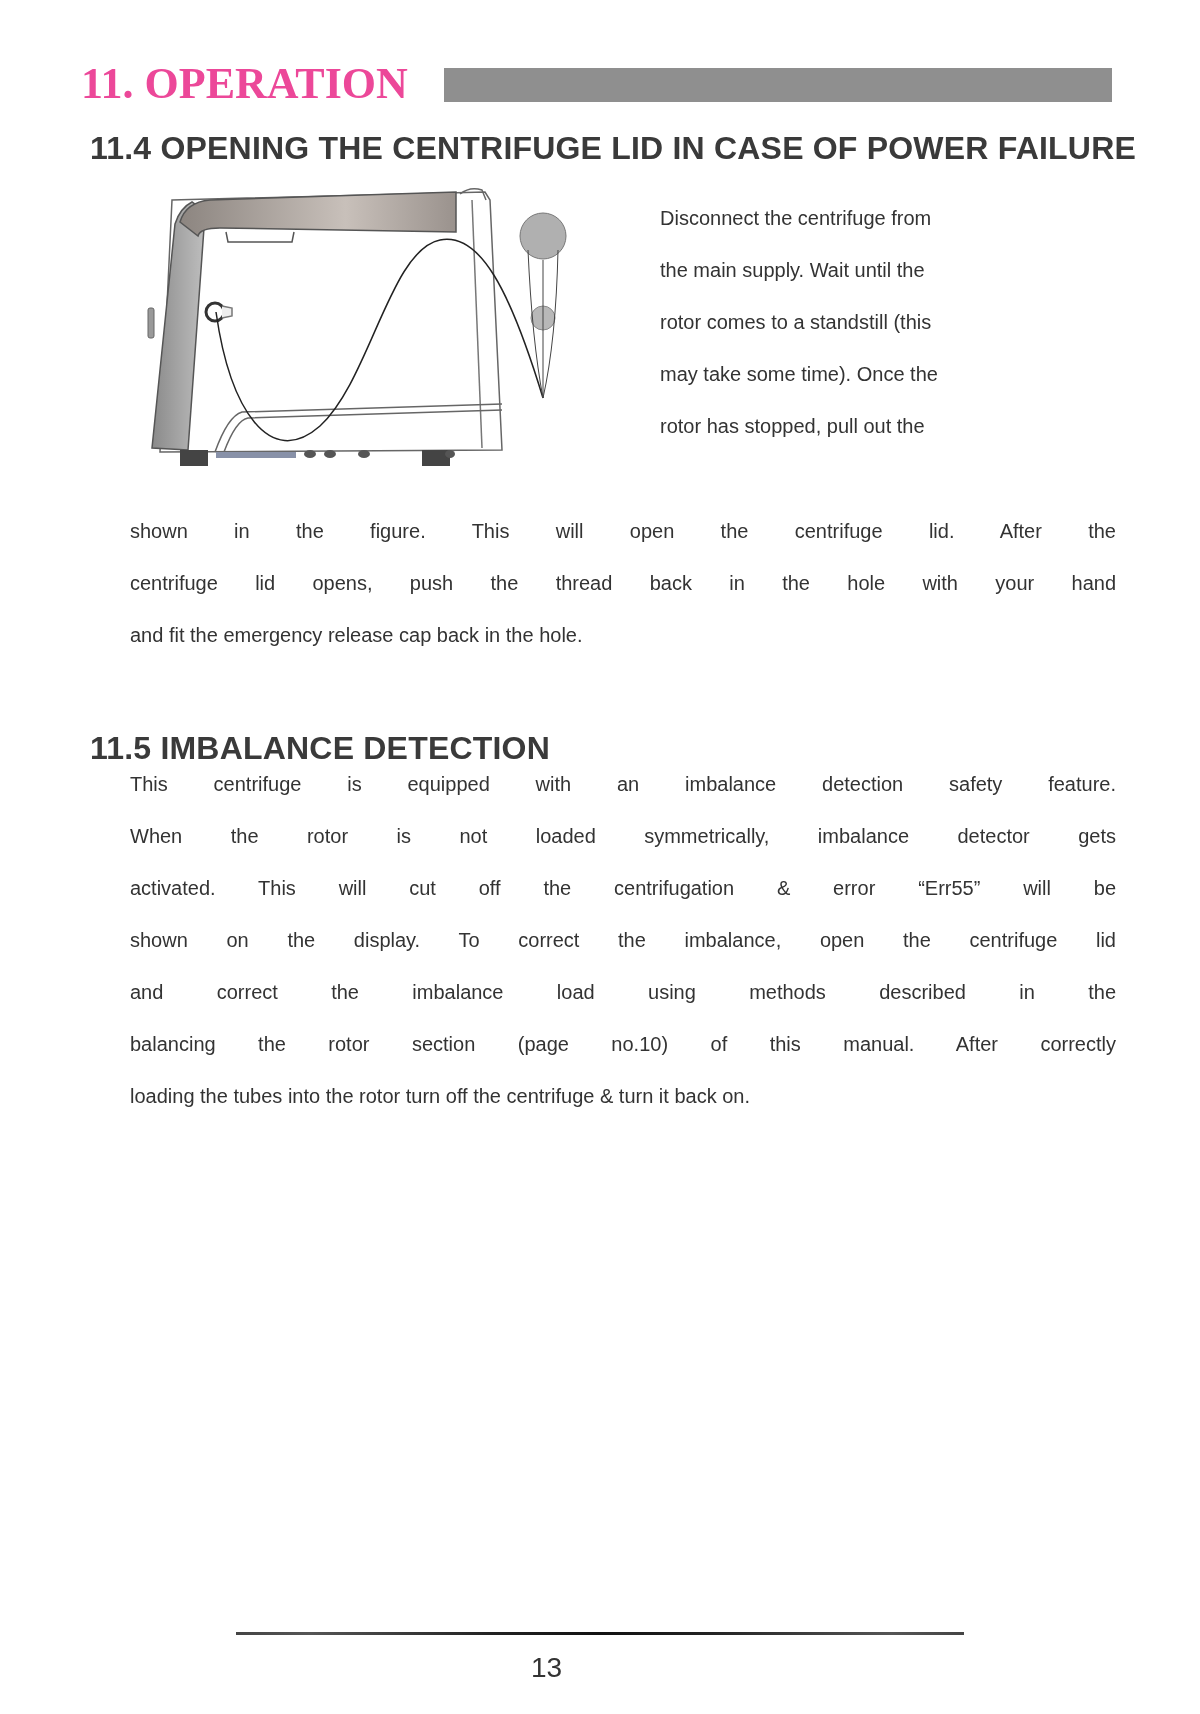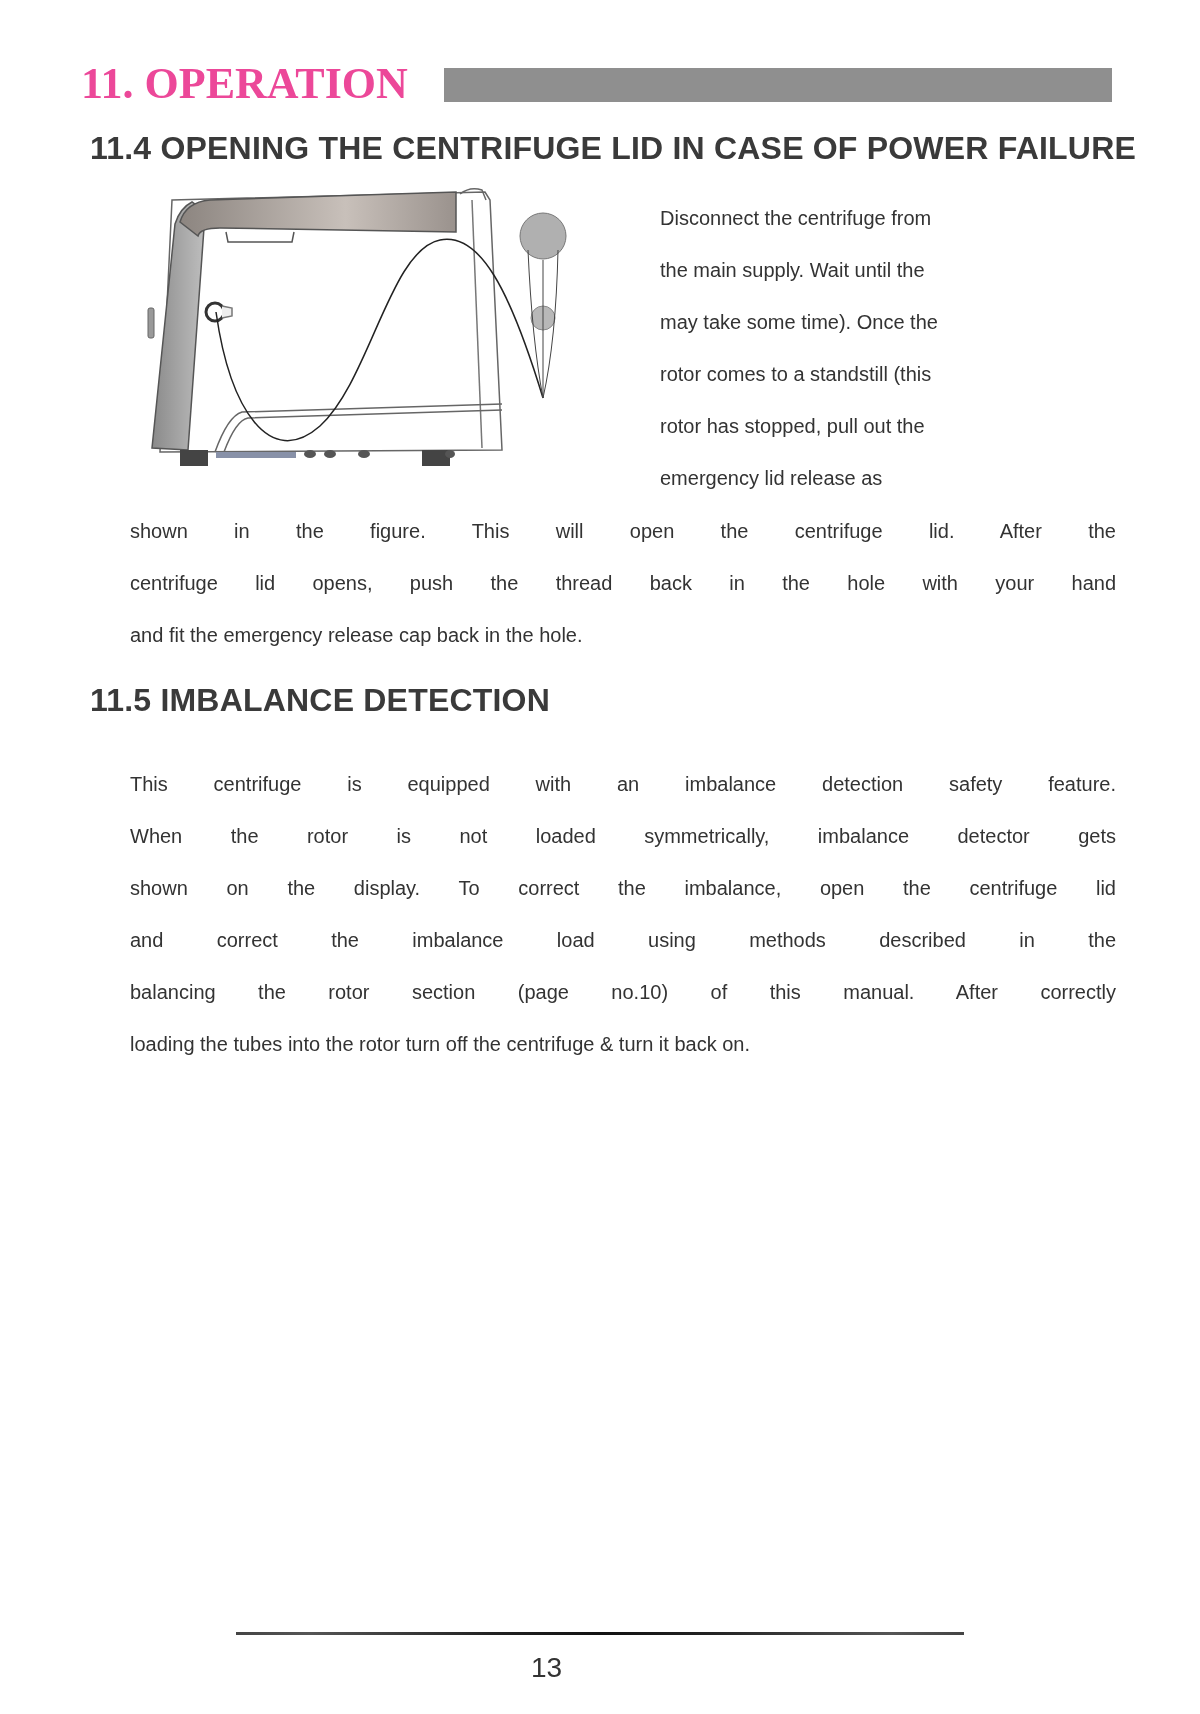--- a/index.html
+++ b/index.html
@@ -4,21 +4,21 @@
   <style>
     html, body { margin: 0; padding: 0; background: #ffffff; }
     body { width: 1200px; height: 1714px; position: relative; overflow: hidden;
       font-family: "Liberation Sans", sans-serif; color: #333333; }
     .chapter-title { position: absolute; left: 81px; top: 58px; font-family: "Liberation Serif", serif;
       font-weight: bold; font-size: 44px; line-height: 52px; color: #ec4899; letter-spacing: 0px; white-space: nowrap; }
     .title-bar { position: absolute; left: 444px; top: 68px; width: 668px; height: 34px; background: #8f8f8f; }
     .section-heading { position: absolute; left: 90px; font-family: "Liberation Sans", sans-serif; font-weight: bold;
       font-size: 32px; color: #3a3a3a; white-space: nowrap; letter-spacing: 0.2px; }
     .sh1 { top: 130px; }
-    .sh2 { top: 682px; }
+    .sh2 { top: 730px; }
     .figure { position: absolute; left: 120px; top: 180px; width: 490px; height: 320px; }
     .para { position: absolute; font-size: 20px; line-height: 52px; color: #333333; }
     .p-right { left: 660px; top: 192px; width: 462px; }
     .p-right .ln { display: block; white-space: nowrap; }
     .p-full { left: 92px; width: 1024px; }
     .p-full .ln { display: block; text-align: justify; text-align-last: justify; white-space: nowrap; margin-left: 38px; }
     .p-full .ln.last { text-align-last: left; }
     .p1-cont { top: 505px; }
     .p2 { top 760px; top: 758px; }
     .footer-rule { position: absolute; left: 236px; top: 1632px; width: 728px; height: 3px;
@@ -80,37 +80,37 @@
     <circle cx="423" cy="138" r="12" fill="#b8b8b8" stroke="#888" stroke-width="1"></circle>
     <path d="M408 70 Q412 160 423 218" stroke="#444" stroke-width="1" fill="none"></path>
     <path d="M423 80 L423 218" stroke="#444" stroke-width="1" fill="none"></path>
     <path d="M438 70 Q436 160 423 218" stroke="#444" stroke-width="1" fill="none"></path>
   </svg>
 </div>
 
 <div class="para p-right">
   <span class="ln">Disconnect the centrifuge from</span>
   <span class="ln">the main supply. Wait until the</span>
+  <span class="ln">rotor comes to a standstill (this</span>
   <span class="ln">may take some time). Once the</span>
-  <span class="ln">rotor comes to a standstill (this</span>
   <span class="ln">rotor has stopped, pull out the</span>
-  <span class="ln">emergency lid release as</span>
 </div>
 
 <div class="para p-full p1-cont">
   <span class="ln">shown in the figure. This will open the centrifuge lid. After the</span>
   <span class="ln">centrifuge lid opens, push the thread back in the hole with your hand</span>
   <span class="ln last">and fit the emergency release cap back in the hole.</span>
 </div>
 
 <div class="section-heading sh2">11.5 IMBALANCE DETECTION</div>
 
 <div class="para p-full p2">
   <span class="ln">This centrifuge is equipped with an imbalance detection safety feature.</span>
   <span class="ln">When the rotor is not loaded symmetrically, imbalance detector gets</span>
+  <span class="ln">activated. This will cut off the centrifugation &amp; error “Err55” will be</span>
   <span class="ln">shown on the display. To correct the imbalance, open the centrifuge lid</span>
   <span class="ln">and correct the imbalance load using methods described in the</span>
   <span class="ln">balancing the rotor section (page no.10) of this manual. After correctly</span>
   <span class="ln last">loading the tubes into the rotor turn off the centrifuge &amp; turn it back on.</span>
 </div>
 
 <div class="footer-rule"></div>
 <div class="page-number">13</div>
 
 </body></html>

